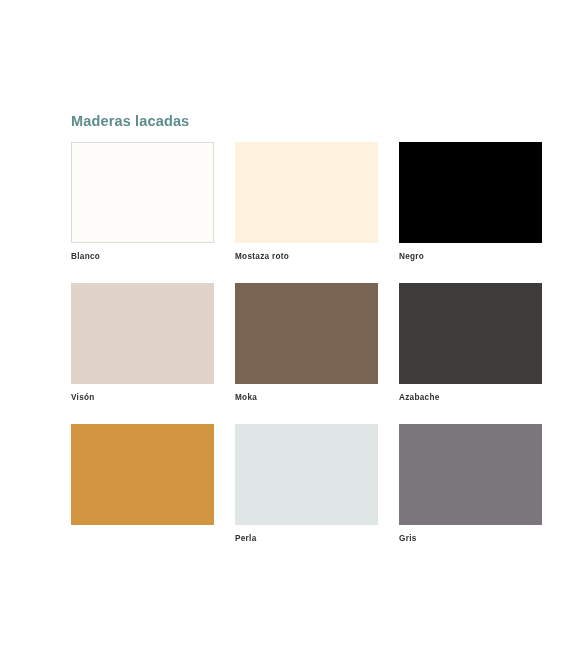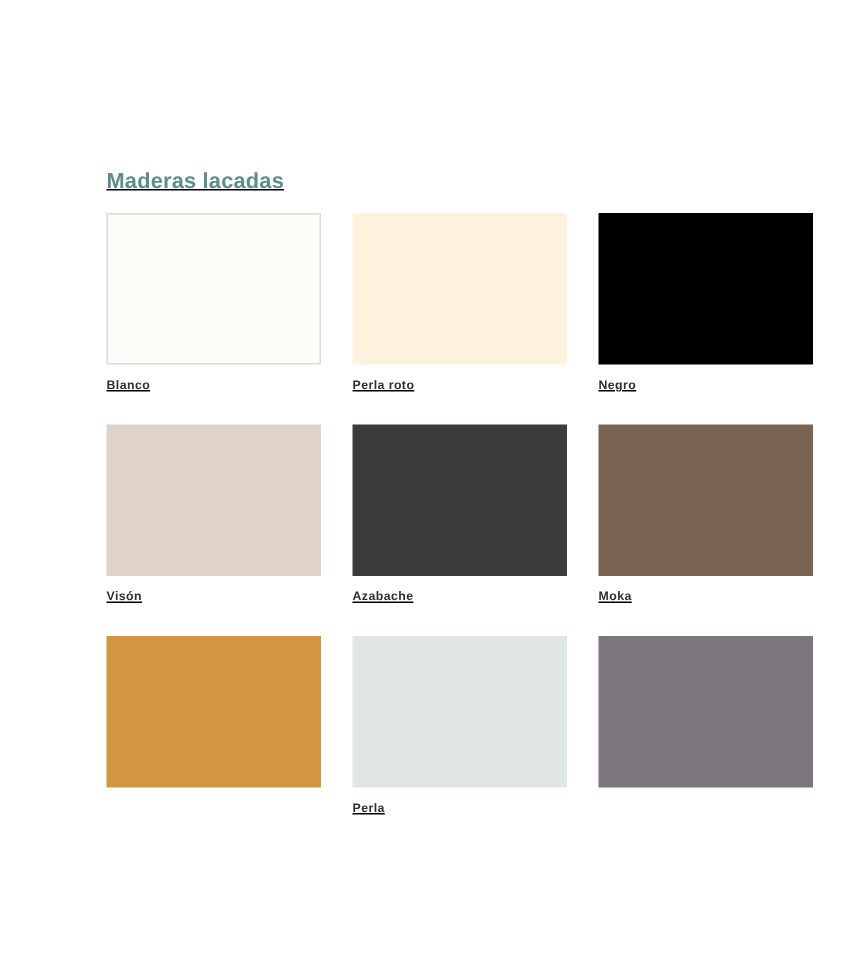--- a/index.html
+++ b/index.html
@@ -22,21 +22,20 @@
     width: 568px;
     height: 649px;
     background: #ffffff;
   }
 
   .palette-section {
     position: absolute;
     left: 71px;
     top: 112px;
     width: 466px;
-    text-decoration: underline;
   }
 
   .section-title {
     font-size: 14.5px;
     font-weight: bold;
     color: #5d8d8c;
     letter-spacing: 0.15px;
     line-height: 18px;
     margin: 0 0 12px 0;
     white-space: nowrap;
@@ -85,45 +84,46 @@
     <h2 class="section-title">Maderas lacadas</h2>
 
     <div class="swatch-grid">
 
     <div class="swatch-cell">
           <div class="swatch-chip bordered" style="background: rgb(253, 252, 249); border-color: rgb(222, 220, 216);"></div>
           <div class="swatch-label">Blanco</div>
         </div>
         <div class="swatch-cell">
           <div class="swatch-chip" style="background: rgb(253, 242, 221);"></div>
-          <div class="swatch-label">Perla roto</div>
+          <div class="swatch-label">Mostaza roto</div>
         </div>
         <div class="swatch-cell">
           <div class="swatch-chip" style="background: rgb(0, 0, 0);"></div>
           <div class="swatch-label">Negro</div>
         </div>
         <div class="swatch-cell">
           <div class="swatch-chip" style="background: rgb(223, 212, 199);"></div>
           <div class="swatch-label">Visón</div>
         </div>
         <div class="swatch-cell">
+          <div class="swatch-chip" style="background: rgb(121, 100, 84);"></div>
+          <div class="swatch-label">Moka</div>
+        </div>
+        <div class="swatch-cell">
           <div class="swatch-chip" style="background: rgb(61, 60, 58);"></div>
           <div class="swatch-label">Azabache</div>
-        </div>
-        <div class="swatch-cell">
-          <div class="swatch-chip" style="background: rgb(121, 100, 84);"></div>
-          <div class="swatch-label">Moka</div>
         </div>
         <div class="swatch-cell">
           <div class="swatch-chip" style="background: rgb(210, 149, 64);"></div>
         </div>
         <div class="swatch-cell">
           <div class="swatch-chip" style="background: rgb(224, 230, 230);"></div>
           <div class="swatch-label">Perla</div>
         </div>
         <div class="swatch-cell">
           <div class="swatch-chip" style="background: rgb(123, 117, 124);"></div>
+          <div class="swatch-label">Gris</div>
         </div>
       </div>
 
   </section>
 
 </div>
 
 </body></html>

